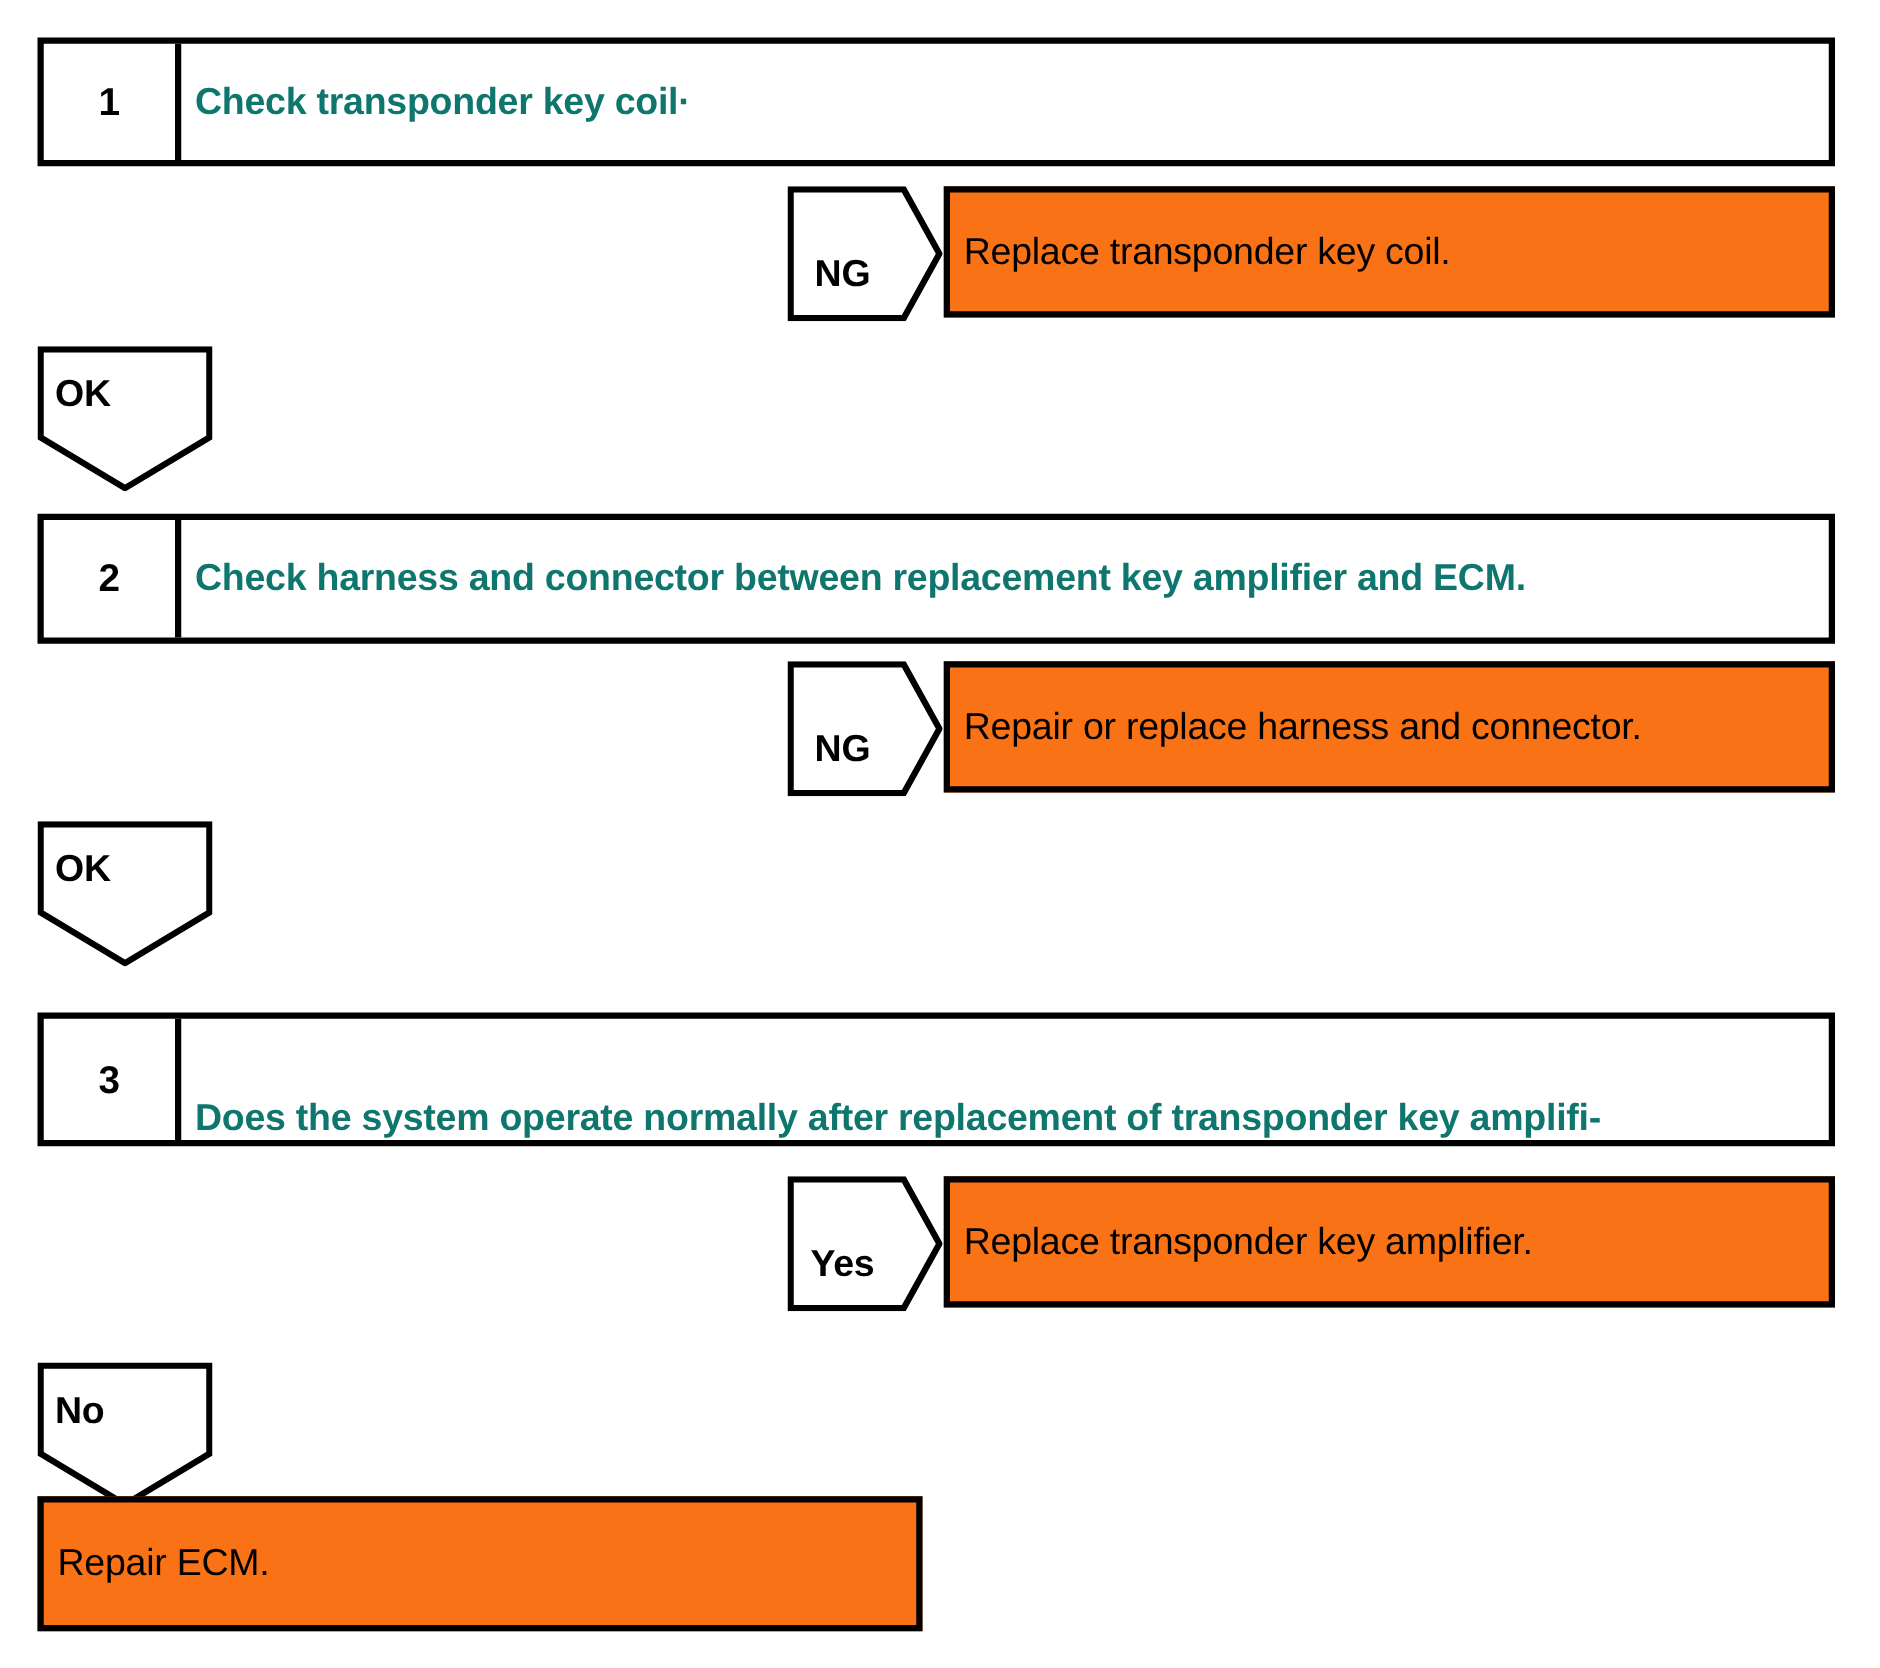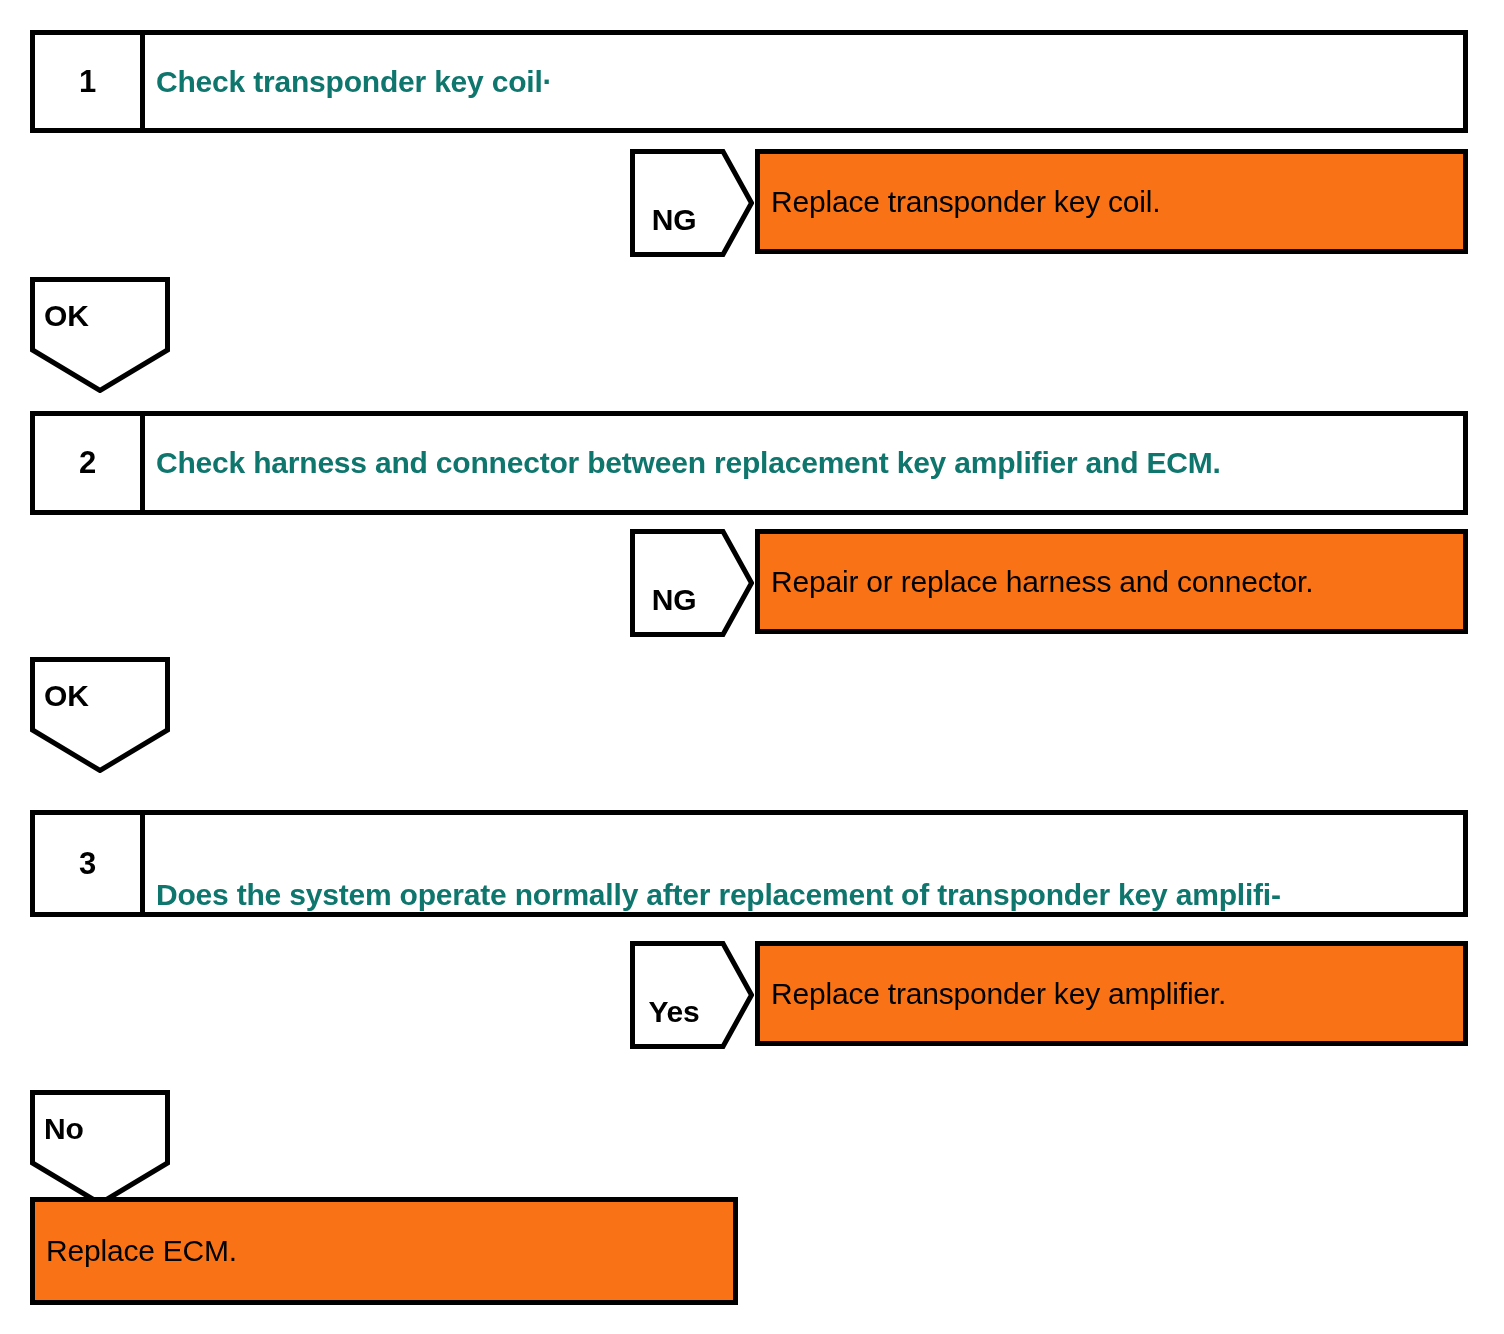--- a/index.html
+++ b/index.html
@@ -190,15 +190,15 @@
 
   <div class="result-box" style="left:755px; top:941px; width:713px; height:105px;">Replace transponder key amplifier.</div>
 
   <div class="downflag" style="left:30px; top:1056px;margin-top:34px;">
     <svg viewBox="0 0 140 116" preserveAspectRatio="none">
       <polygon points="2.5,2.5 137.5,2.5 137.5,73 70,113.5 2.5,73" fill="#ffffff" stroke="#000000" stroke-width="5" stroke-linejoin="miter"></polygon>
     </svg>
     <div class="flag-label">No</div>
   </div>
 
-  <div class="result-box" style="left:30px; top:1197px; width:708px; height:108px;">Replace ECM.</div>
+  <div class="result-box" style="left:30px; top:1197px; width:708px; height:108px;">Repair ECM.</div>
 
 </div>
 
 </body></html>

